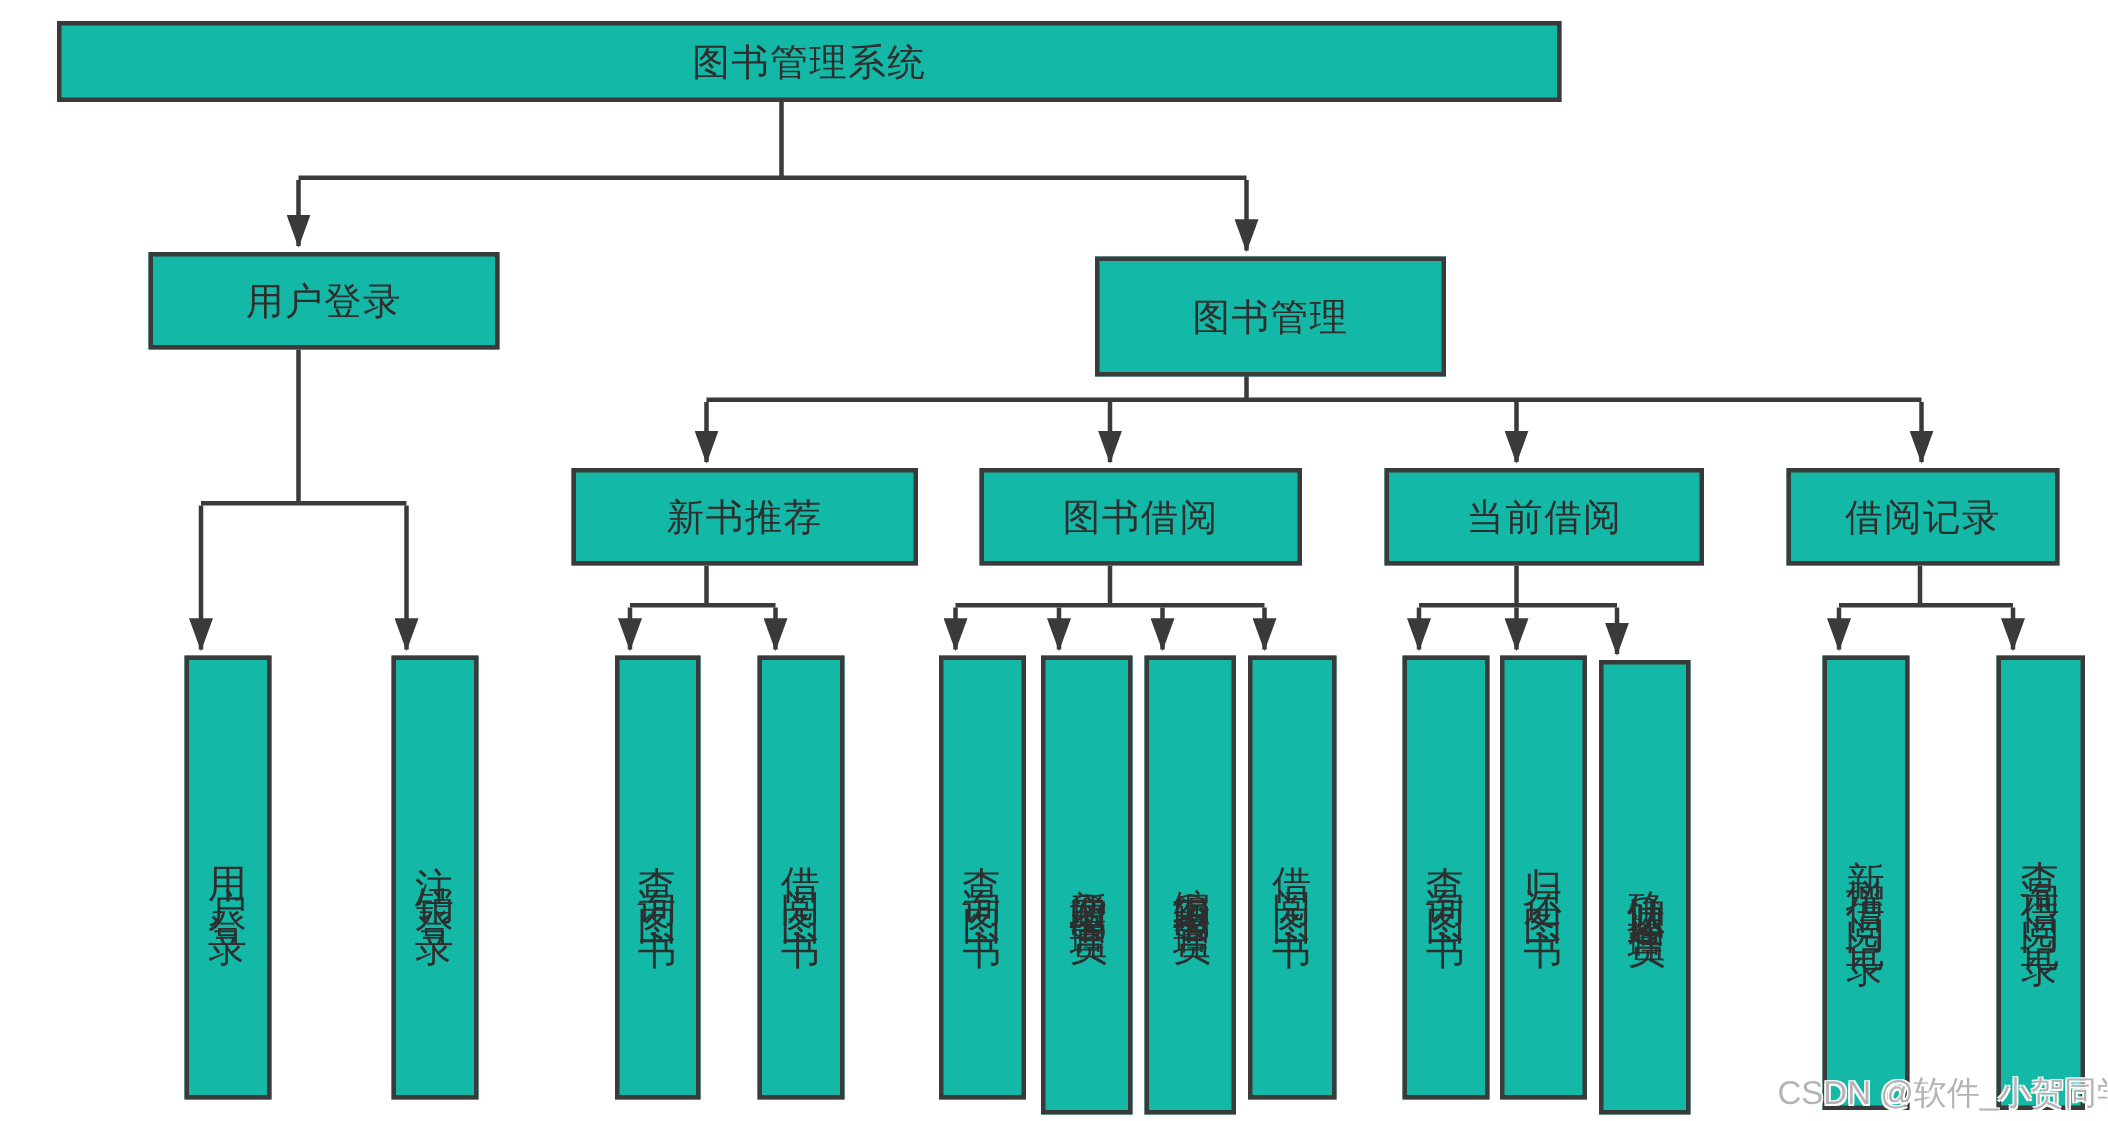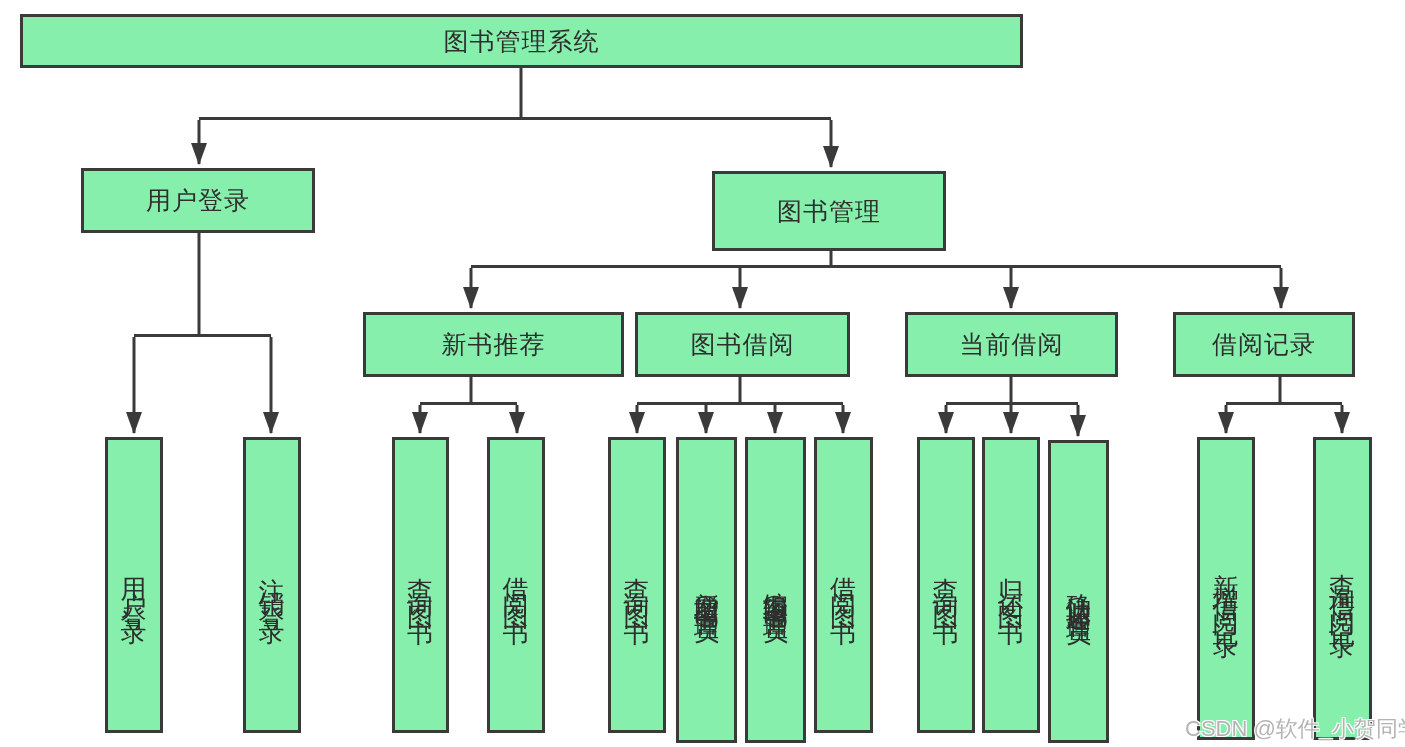--- a/index.html
+++ b/index.html
@@ -19,26 +19,27 @@
     position: absolute;
     left: 0; top: 0;
     width: 1405px;
     height: 747px;
     z-index: 0;
   }
   .node {
     position: absolute;
     box-sizing: border-box;
     border: 3px solid #3a3a3a;
-    background: #86efac;
+    background: #14b8a6;
     color: #2e2e2e;
     display: flex;
     align-items: center;
     justify-content: center;
     z-index: 1;
+    margin-left: 18px;
   }
   .hnode {
     font-size: 25px;
     letter-spacing: 1px;
     white-space: nowrap;
   }
   .vnode span {
     writing-mode: vertical-rl;
     text-orientation: mixed;
     font-size: 26px;
@@ -105,21 +106,21 @@
       <line x1="1226" y1="405" x2="1226" y2="433" marker-end="url(#arw)"></line>
       <line x1="1342" y1="405" x2="1342" y2="433" marker-end="url(#arw)"></line>
     </g>
   </svg>
 
   <div class="node hnode" style="left:20px; top:14px; width:1003px; height:54px;">图书管理系统</div>
 
   <div class="node hnode" style="left:81px; top:168px; width:234px; height:65px;">用户登录</div>
   <div class="node hnode" style="left:712px; top:171px; width:234px; height:80px;">图书管理</div>
 
-  <div class="node hnode" style="left:363px; top:312px; width:261px; height:65px;">新书推荐</div>
+  <div class="node hnode" style="left:363px; top:312px; width:231px; height:65px;">新书推荐</div>
   <div class="node hnode" style="left:635px; top:312px; width:215px; height:65px;">图书借阅</div>
   <div class="node hnode" style="left:905px; top:312px; width:213px; height:65px;">当前借阅</div>
   <div class="node hnode" style="left:1173px; top:312px; width:182px; height:65px;">借阅记录</div>
 
   <div class="node vnode s4" style="left:105px; top:437px; width:58px; height:296px;">
     <span>用户登录</span>
   </div>
   <div class="node vnode s4" style="left:243px; top:437px; width:58px; height:296px;">
     <span>注销登录</span>
   </div>

